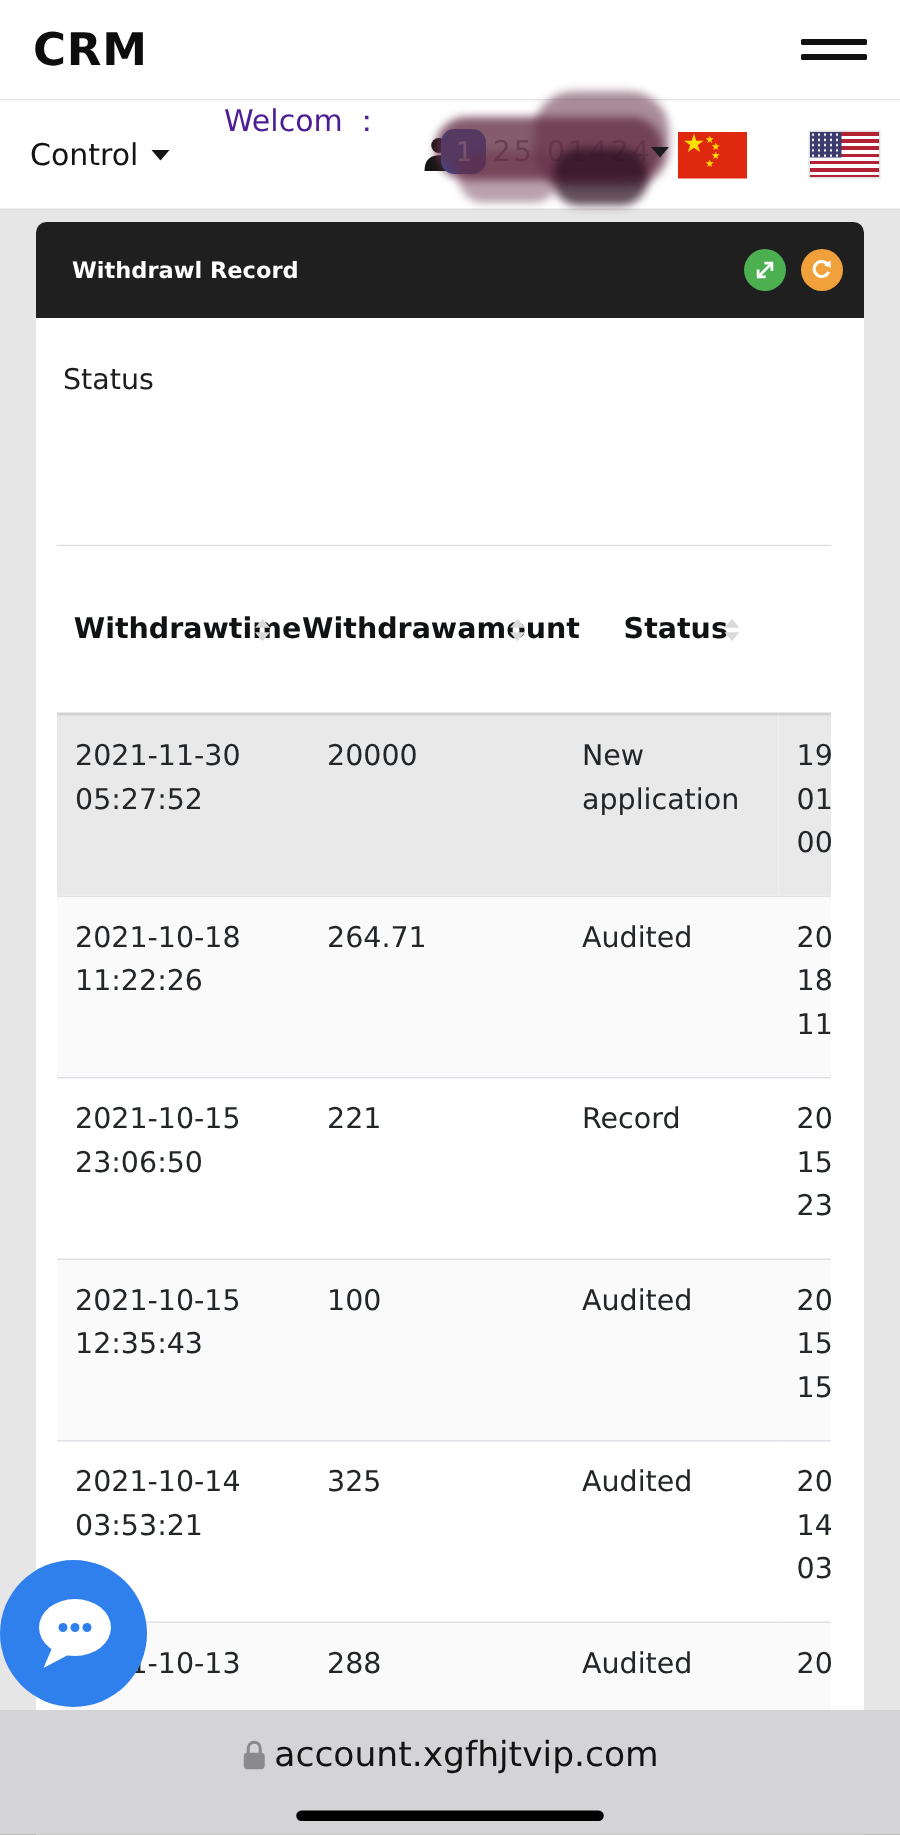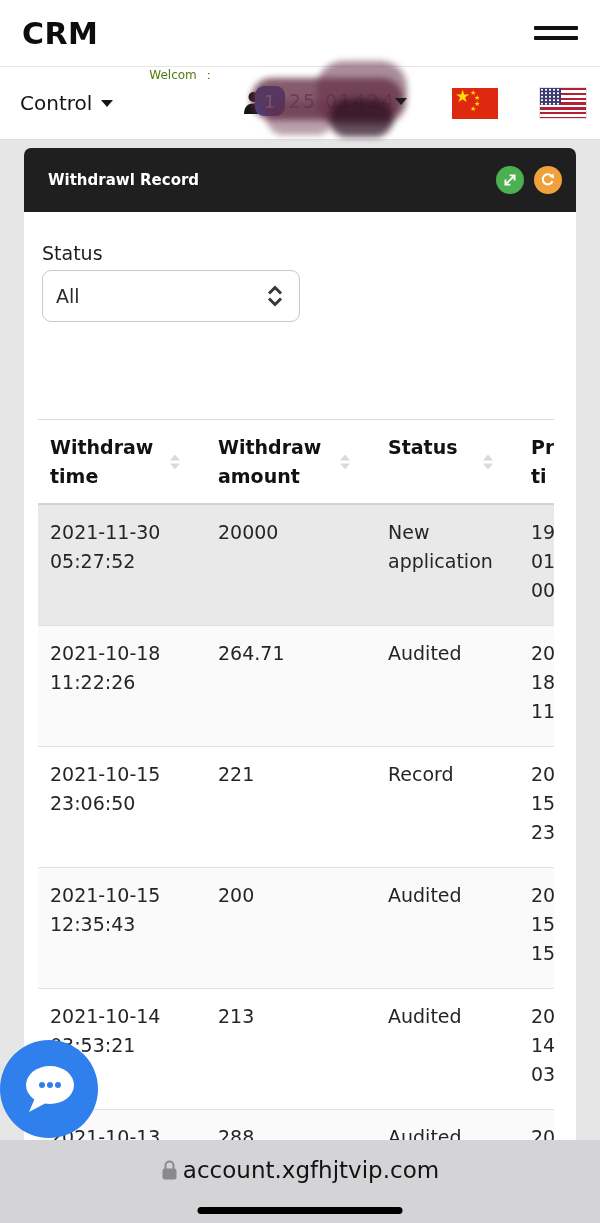--- a/index.html
+++ b/index.html
@@ -11,21 +11,21 @@
              display:flex; align-items:center; justify-content:space-between; padding:0 22px; }
   .brand { font-size:30px; font-weight:700; color:#0d0d0d; letter-spacing:.5px; }
   .burger { width:44px; display:flex; flex-direction:column; gap:6px; cursor:pointer; padding:4px 0; }
   .burger span { display:block; height:4px; background:#111; border-radius:1px; }
 
   
   .navbar { height:73px; background:#fff; border-bottom:1px solid #dedede;
             display:flex; padding:0 13px 0 20px; position:relative; }
   .control { display:flex; align-items:center; gap:9px; font-size:20px; color:#141414; cursor:pointer; }
   .caret-down { width:0; height:0; border-left:6px solid transparent; border-right:6px solid transparent; border-top:7px solid #141414; }
-  .welcome { color:#4d7c0f; font-size:12px; margin-left:36px; }
+  .welcome { color:#4c1d95; font-size:20px; margin-left:36px; }
   .welcome .colon { margin-left:6px; }
 
   .user-area { position:relative; margin-left:28px; width:170px; height:73px; }
   .person-icon { position:absolute; left:0; top:24px; }
   .user-badge { position:absolute; left:12px; top:19px; width:30px; height:30px; background:#2a5fc7;
                 border-radius:9px; color:#cfe0ff; font-size:18px; display:flex; align-items:center; justify-content:center; }
   .masked-digits { position:absolute; left:46px; top:23px; font-size:19px; letter-spacing:2px; color:rgba(60,60,85,.65); }
   .user-caret { position:absolute; left:152px; top:31px; width:0; height:0; z-index:5;
                 border-left:6px solid transparent; border-right:6px solid transparent; border-top:7px solid #1c1c1c; }
   .scrib { position:absolute; filter:blur(3px); z-index:4; }
@@ -63,21 +63,21 @@
   .select-value { font-size:19px; color:#2b2b2b; }
   .select-chevron { margin-left:auto; }
 
   
   .table-wrap { margin:97px 22px 0 14px; overflow:hidden; }
   table { border-collapse:collapse; table-layout:fixed; width:690px; border-top:1px solid #dcdcdc;
           font-size:19px; color:#232629; }
   col.c1{width:168px} col.c2{width:170px} col.c3{width:143px} col.c4{width:209px}
   th, td { text-align:left; vertical-align:top; padding:13px 6px 12px 12px; line-height:29px; }
   thead th { font-weight:700; color:#101214; border-bottom:2px solid #d2d2d2; position:relative; cursor:pointer; }
-  .thc { min-height:58px; display:flex; flex-direction:column; justify-content:flex-start; }
+  .thc { min-height:58px; display:flex; flex-direction:row; justify-content:center;margin-top:28px; }
   .sort { position:absolute; right:26px; top:50%; transform:translateY(-50%); }
   .sort i { display:block; width:0; height:0; border-left:5px solid transparent; border-right:5px solid transparent; }
   .sort .up { border-bottom:6px solid #dadada; margin-bottom:3px; }
   .sort .dn { border-top:6px solid #dadada; }
   tbody tr { border-bottom:1px solid #dee2e6; height:121px; }
   tr.row-active { background:#e9e9e9; }
   tr.row-stripe { background:#fafafa; }
 
   
   .fab { position:absolute; left:0; top:1040px; width:98px; height:98px; border-radius:50%;
@@ -157,27 +157,20 @@
               <path d="M17.3 13.5 A6 6 0 1 1 16.2 7.2" stroke="#fff" stroke-width="2.4" fill="none"></path>
               <polygon points="18.6,4.2 19.2,10.2 13.6,8.2" fill="#fff"></polygon>
             </svg>
           </div>
         </div>
       </div>
 
       <div class="card-body">
         <div class="filter">
           <div class="filter-label">Status</div>
-          <div class="select">
-            <span class="select-value">All</span>
-            <svg class="select-chevron" width="20" height="24" viewBox="0 0 20 24">
-              <path d="M4 9.5 L10 3.5 L16 9.5" stroke="#33373b" stroke-width="3" fill="none"></path>
-              <path d="M4 14.5 L10 20.5 L16 14.5" stroke="#33373b" stroke-width="3" fill="none"></path>
-            </svg>
-          </div>
         </div>
 
         <div class="table-wrap">
           <table>
             <colgroup>
                 <col class="c1">
                 <col class="c2">
                 <col class="c3">
                 <col class="c4">
               </colgroup>
@@ -272,38 +265,38 @@
                     <div>15</div>
                     <div>23</div>
                 </td>
               </tr>
               <tr class="row-stripe">
                 <td>
                   <div>2021-10-15</div>
                     <div>12:35:43</div>
                 </td>
                 <td>
-                    <div>200</div>
+                    <div>100</div>
                   </td>
                 <td>
                     <div>Audited</div>
                   </td>
                 <td>
                   <div>20</div>
                     <div>15</div>
                     <div>15</div>
                 </td>
               </tr>
               <tr>
                 <td>
                   <div>2021-10-14</div>
                     <div>03:53:21</div>
                 </td>
                 <td>
-                    <div>213</div>
+                    <div>325</div>
                   </td>
                 <td>
                     <div>Audited</div>
                   </td>
                 <td>
                   <div>20</div>
                     <div>14</div>
                     <div>03</div>
                 </td>
               </tr>

